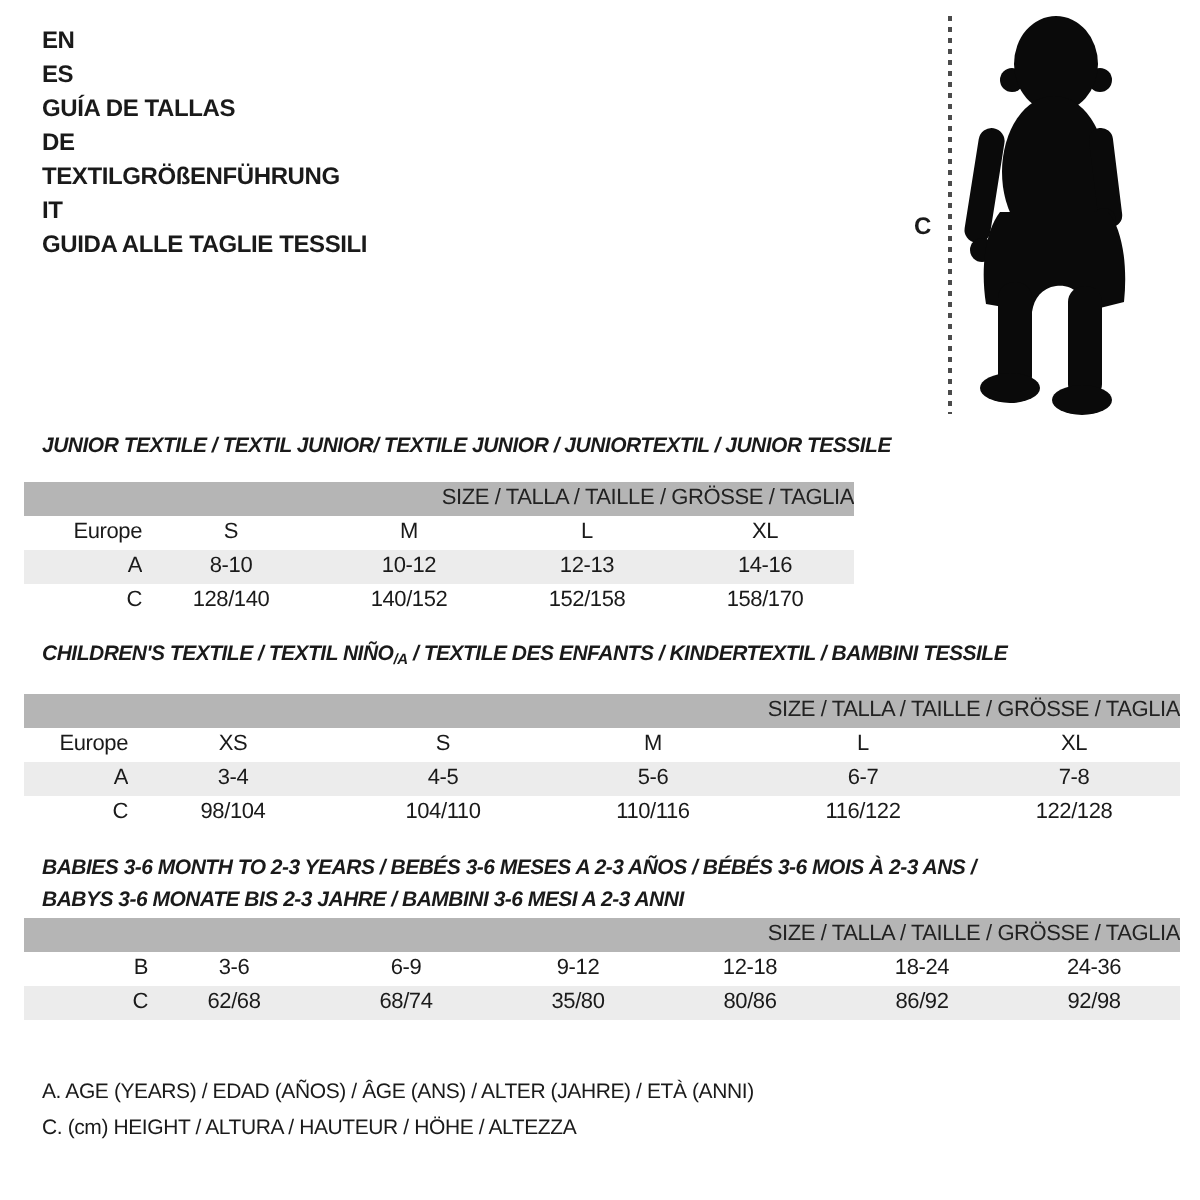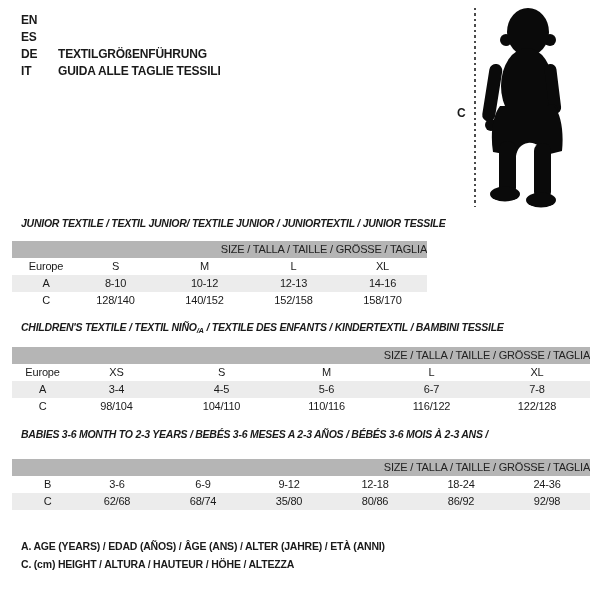--- a/index.html
+++ b/index.html
@@ -4,62 +4,63 @@
 <style>
   * { margin:0; padding:0; box-sizing:border-box; }
   body { background:#fff; }
   .canvas {
     position:relative; width:600px; height:600px; background:#ffffff;
     font-family:"Liberation Sans", sans-serif; color:#1a1a1a; overflow:hidden;
   }
 
   
   .lang-block { position:absolute; left:21px; top:12px; font-weight:700; font-size:12px; line-height:17px; letter-spacing:-0.2px; }
-  .lang-row { display:flex; }
+  .lang-row { display:flex;flex-direction:column; }
   .lang-code { width:37px; }
 
   
   .height-line {
     position:absolute; left:474px; top:8px; width:2px; height:199px;
     background-image:repeating-linear-gradient(to bottom, #4b4b4b 0 2.5px, transparent 2.5px 5.5px);
   }
   .height-label { position:absolute; left:457px; top:106px; font-weight:700; font-size:12px; }
   .baby-svg { position:absolute; left:478px; top:6px; }
 
   
   .section-title { position:absolute; left:21px; font-weight:700; font-size:10.5px; letter-spacing:-0.25px; white-space:nowrap;font-style:italic; }
   .title-1 { top:217px; }
   .title-2 { top:321px; }
   .title-3 { top:427px; line-height:15.5px; }
   .subsc { font-size:7.5px; vertical-align:-2px; letter-spacing:-0.2px; }
 
   
   .size-table { position:absolute; left:12px; border-collapse:collapse; table-layout:fixed; font-size:11px; letter-spacing:-0.2px; }
   .size-table td { height:17px; line-height:17px; padding:0; text-align:center; vertical-align:middle; white-space:nowrap; overflow:hidden; }
-  .size-table td.rowlabel { text-align:center; padding-left:9px; }
+  .size-table td.rowlabel { text-align:right; padding-left:9px; }
   .size-table tr.bar td { background:#b5b5b5; text-align:right; padding-left:9px; color:#222; }
   .size-table tr.shade td { background:#ececec; }
   .table-1 { top:241px; width:415px; }
   .table-2 { top:347px; width:578px; }
   .table-3 { top:459px; width:578px; }
 
   
-  .legend { position:absolute; left:21px; top:538px; font-weight:700; font-size:10.5px; line-height:17.5px; letter-spacing:-0.2px; white-space:nowrap; }
+  .legend { position:absolute; left:21px; top:538px; font-weight:400; font-size:10.5px; line-height:17.5px; letter-spacing:-0.2px; white-space:nowrap; }
 </style>
 </head>
 <body>
 
 <div class="canvas">
 
   <div class="lang-block">
     <div class="lang-row">
       <span class="lang-code">EN</span>
     </div>
     <div class="lang-row">
       <span class="lang-code">ES</span>
+      <span>GUÍA DE TALLAS</span>
     </div>
     <div class="lang-row">
       <span class="lang-code">DE</span>
       <span>TEXTILGRÖßENFÜHRUNG</span>
     </div>
     <div class="lang-row">
       <span class="lang-code">IT</span>
       <span>GUIDA ALLE TAGLIE TESSILI</span>
     </div>
   </div>
@@ -157,20 +158,21 @@
       <td>104/110</td>
       <td>110/116</td>
       <td>116/122</td>
       <td>122/128</td>
     </tr>
   </tbody>
     </table>
 
   <div class="section-title title-3">
     <div>BABIES 3-6 MONTH TO 2-3 YEARS / BEBÉS 3-6 MESES A 2-3 AÑOS / BÉBÉS 3-6 MOIS À 2-3 ANS /</div>
+    <div>BABYS 3-6 MONATE BIS 2-3 JAHRE / BAMBINI 3-6 MESI A 2-3 ANNI</div>
   </div>
   <table class="size-table table-3">
     <colgroup>
         <col style="width:62px">
         <col style="width:86px">
         <col style="width:86px">
         <col style="width:86px">
         <col style="width:86px">
         <col style="width:86px">
         <col style="width:86px">

